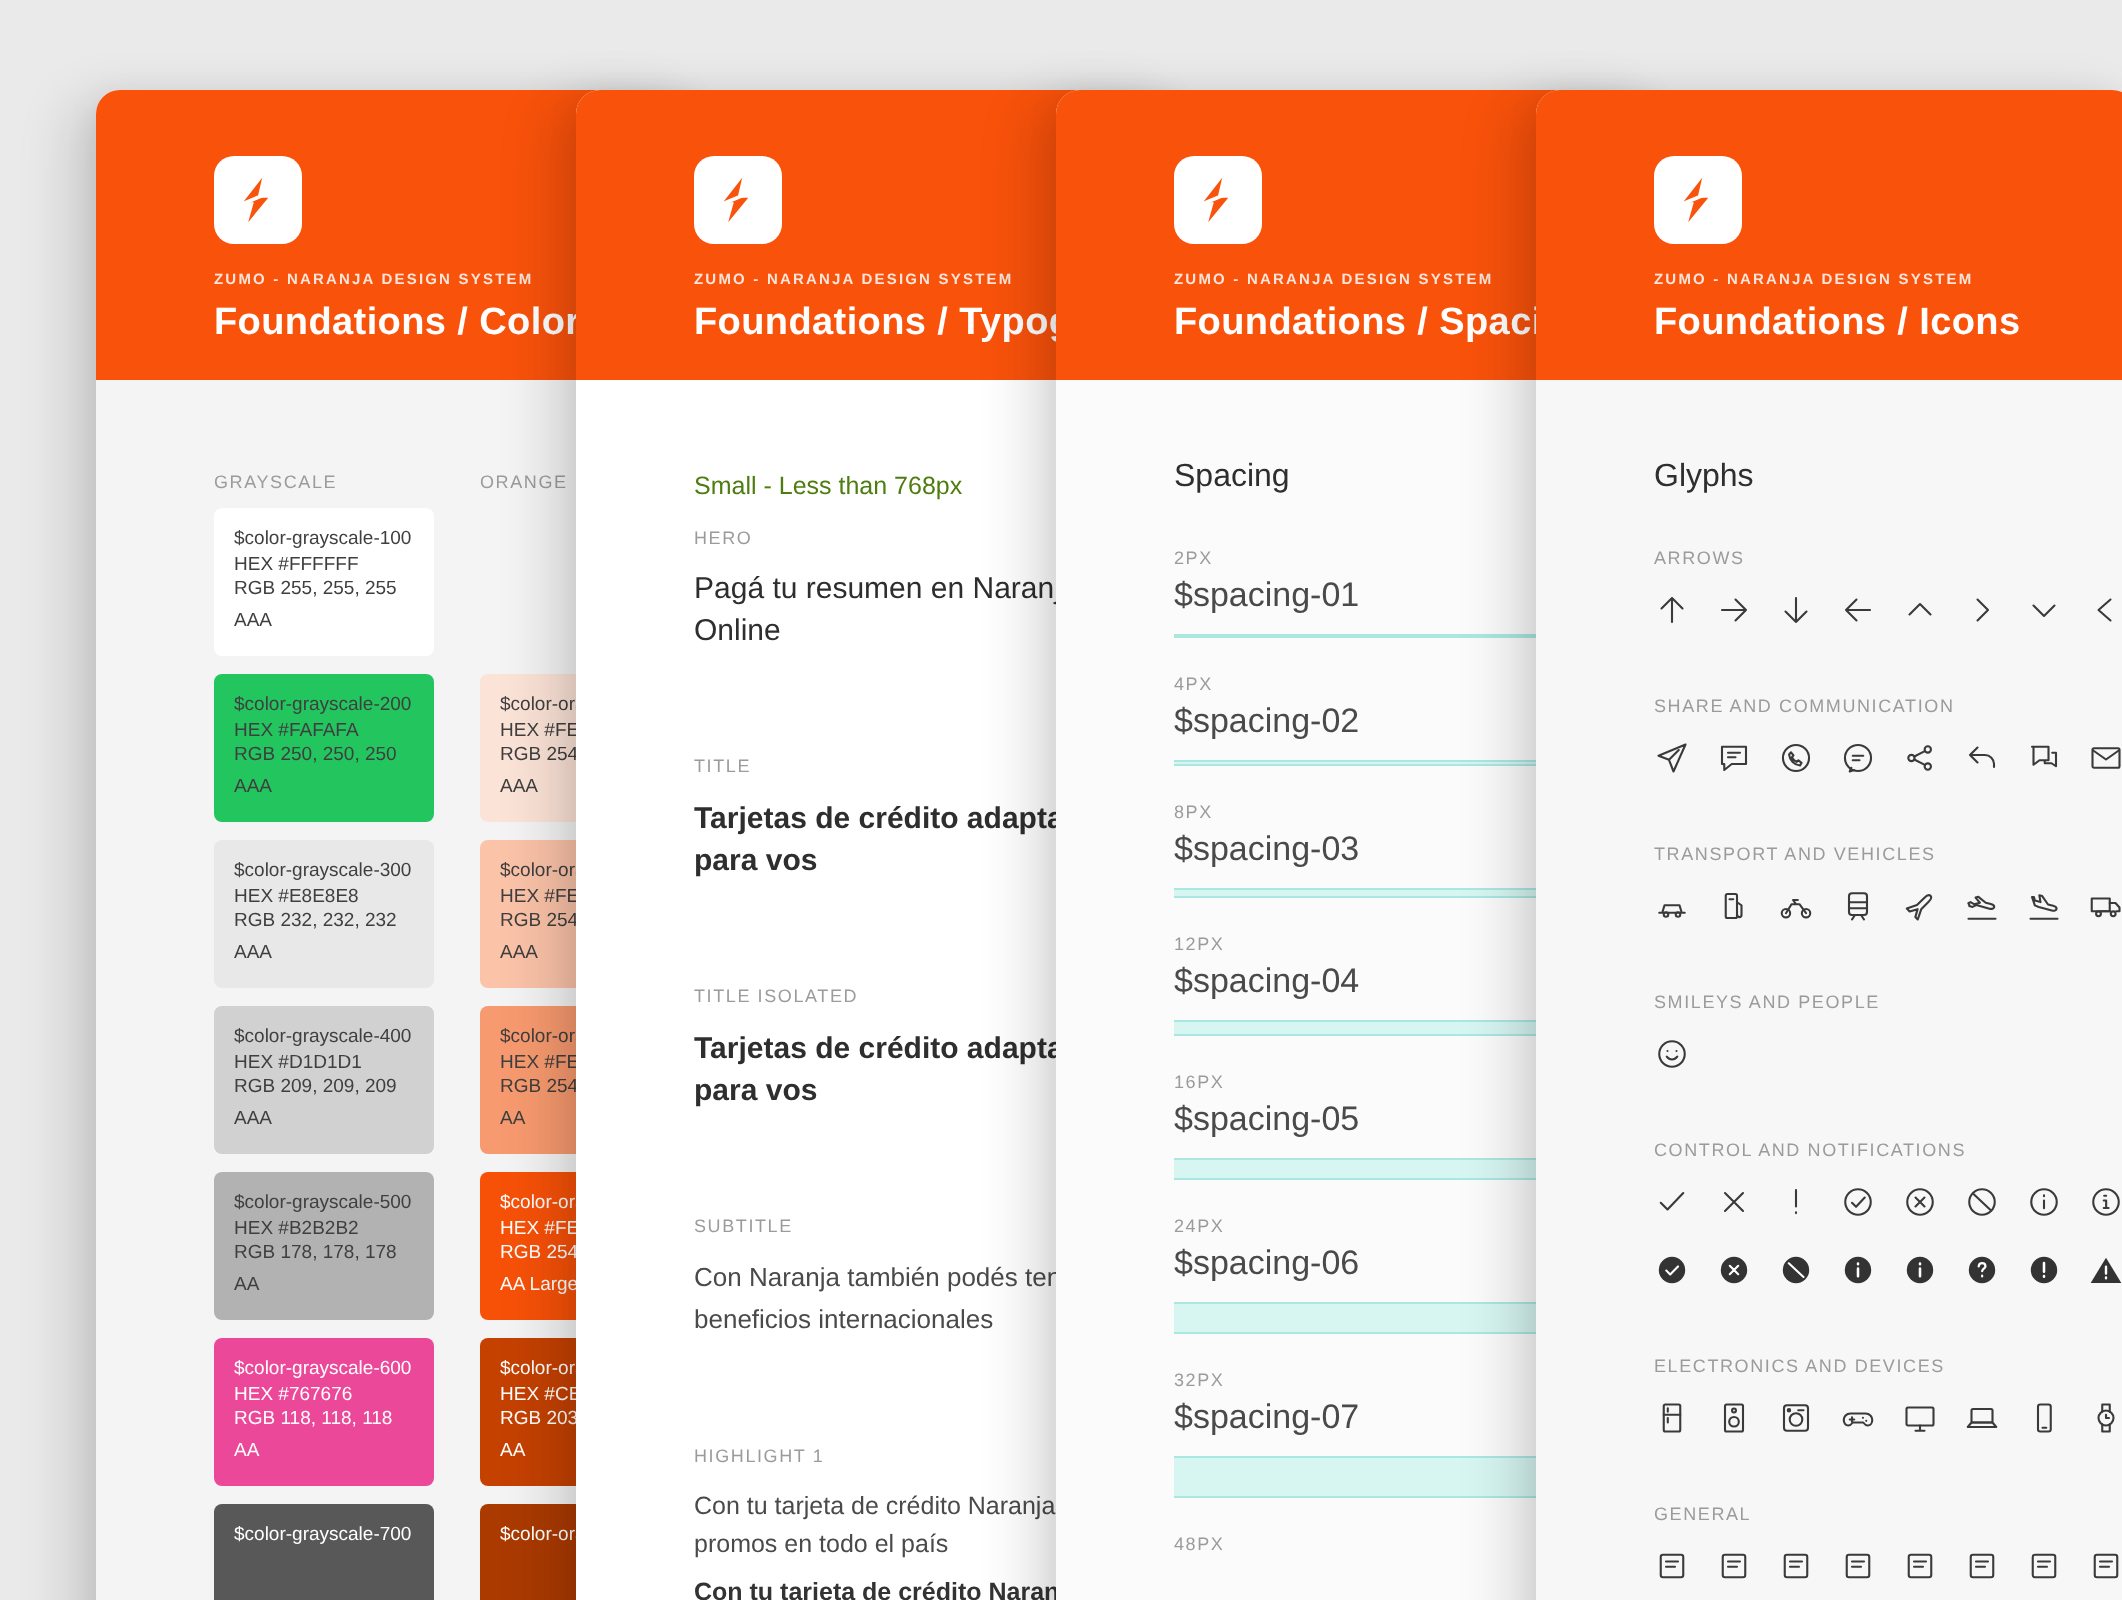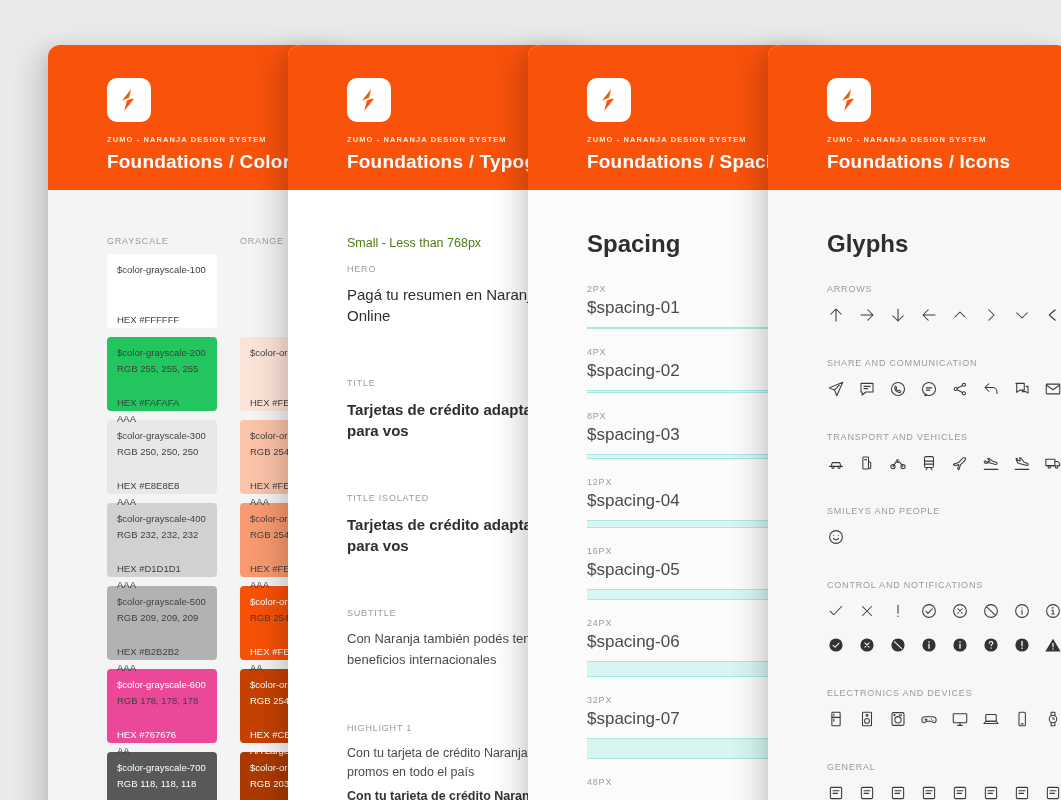--- a/index.html
+++ b/index.html
@@ -15,36 +15,36 @@
   .phead{height:145px;background:#F9520B;border-radius:12px 12px 0 0;padding:33px 0 0 59px;overflow:visible;}
   .logo{width:44px;height:44px;background:#fff;border-radius:10px;display:flex;align-items:center;justify-content:center;}
   .brand{margin-top:13px;font-size:7.5px;font-weight:bold;letter-spacing:1.1px;color:rgba(255,255,255,.85);white-space:nowrap;}
   .ptitle{margin-top:7px;font-size:19px;font-weight:bold;color:#fff;white-space:nowrap;letter-spacing:.2px;}
   .pbody{padding:46px 0 0 59px;}
   
   .cols{display:flex;gap:23px;}
   .col-label{font-size:9px;letter-spacing:.8px;color:#9B9B9B;margin-bottom:8px;white-space:nowrap;}
   .col-spacer{height:83px;}
   .swatch{width:110px;height:74px;border-radius:4px;padding:10px 10px;margin-bottom:9px;
-          font-size:9.5px;line-height:1.32;color:#3F3F3F;display:flex;flex-direction:column;gap:37px;}
+          font-size:9.5px;line-height:1.32;color:#3F3F3F;display:flex;flex-direction:column;}
   .swatch div{white-space:nowrap;}
   .swatch .rating{margin-top:auto;}
   .swatch.light{color:#FFFFFF;}
   
   .bp-label{font-size:12.5px;color:#4d7c0f;margin-bottom:14px;}
   .sec-label{font-size:9px;letter-spacing:.8px;color:#9B9B9B;}
   .type-section{margin-bottom:52px;}
   .type-section .txt{margin-top:11px;}
   .t-hero{font-size:15px;font-weight:normal;width:205px;line-height:1.38;}
   .t-title{font-size:15px;font-weight:bold;width:225px;line-height:1.4;}
   .t-subtitle{font-size:13px;width:215px;line-height:1.6;color:#4A4A4A;font-weight:normal;}
   .t-highlight{font-size:12.5px;width:232px;line-height:1.5;color:#4A4A4A;font-weight:normal;}
   .t-highlight-bold{font-size:12.5px;width:232px;line-height:1.5;color:#333;font-weight:bold;margin-top:6px !important;}
   
-  .heading{font-size:24px;font-weight:bold;margin:0 0 26px 0;}
+  .heading{font-size:16px;font-weight:normal;margin:0 0 26px 0;}
   .sp-item{margin-bottom:18px;}
   .sp-label{font-size:9px;letter-spacing:.8px;color:#9B9B9B;}
   .sp-token{font-size:17px;color:#4A4A4A;margin-top:4px;}
   .sp-bar{margin-top:9px;width:calc(100% - 59px);background:#D7F6F2;border-top:1px solid #A9E8E1;border-bottom:1px solid #A9E8E1;}
   
   .icon-section{margin-bottom:34px;}
   .icon-row{display:flex;gap:13px;margin-top:12px;}
   .icon-row + .icon-row{margin-top:16px;}
   .icn{width:18px;height:18px;display:inline-flex;align-items:center;justify-content:center;}
 </style>

